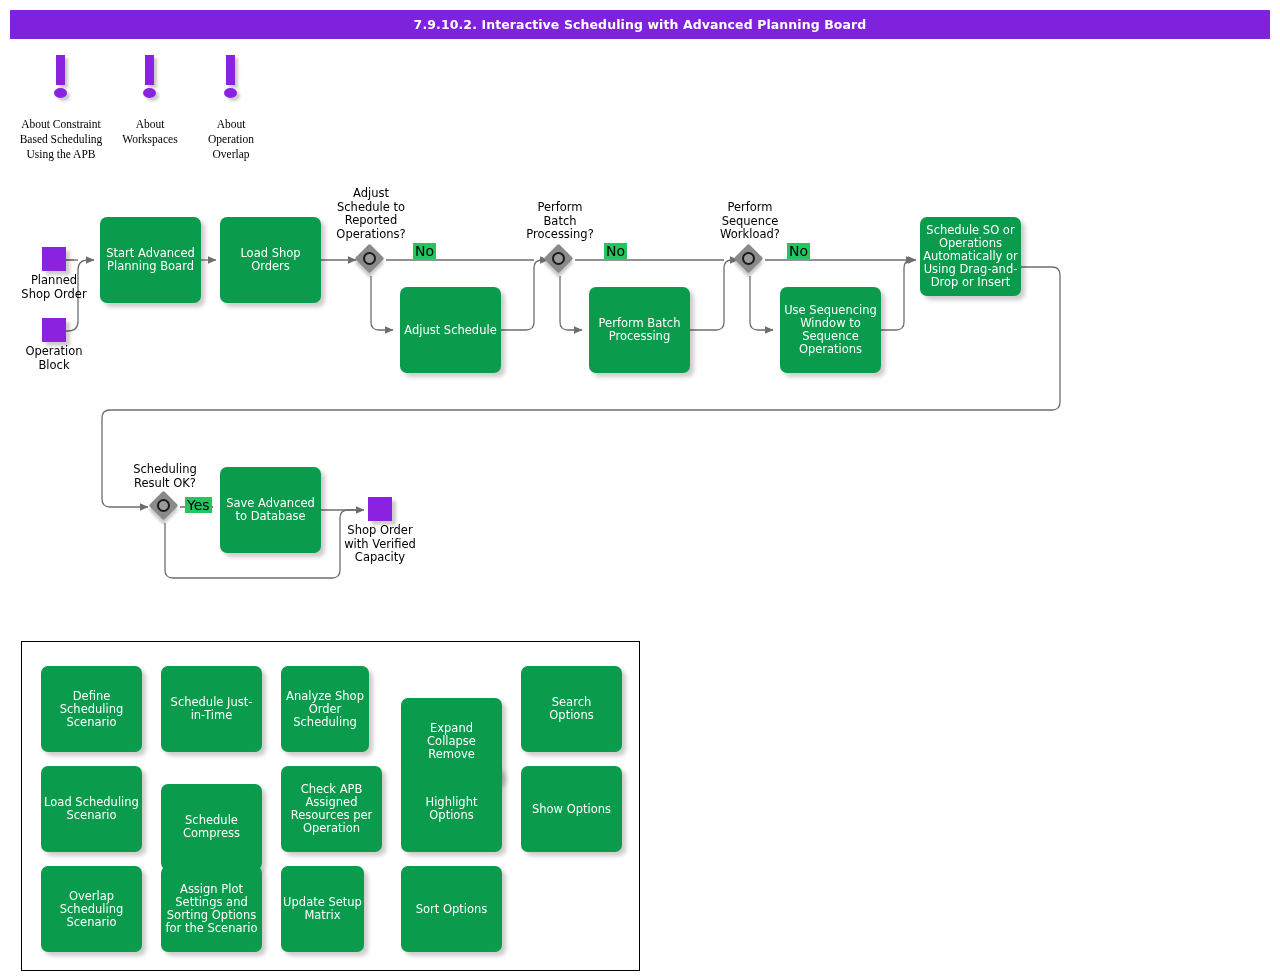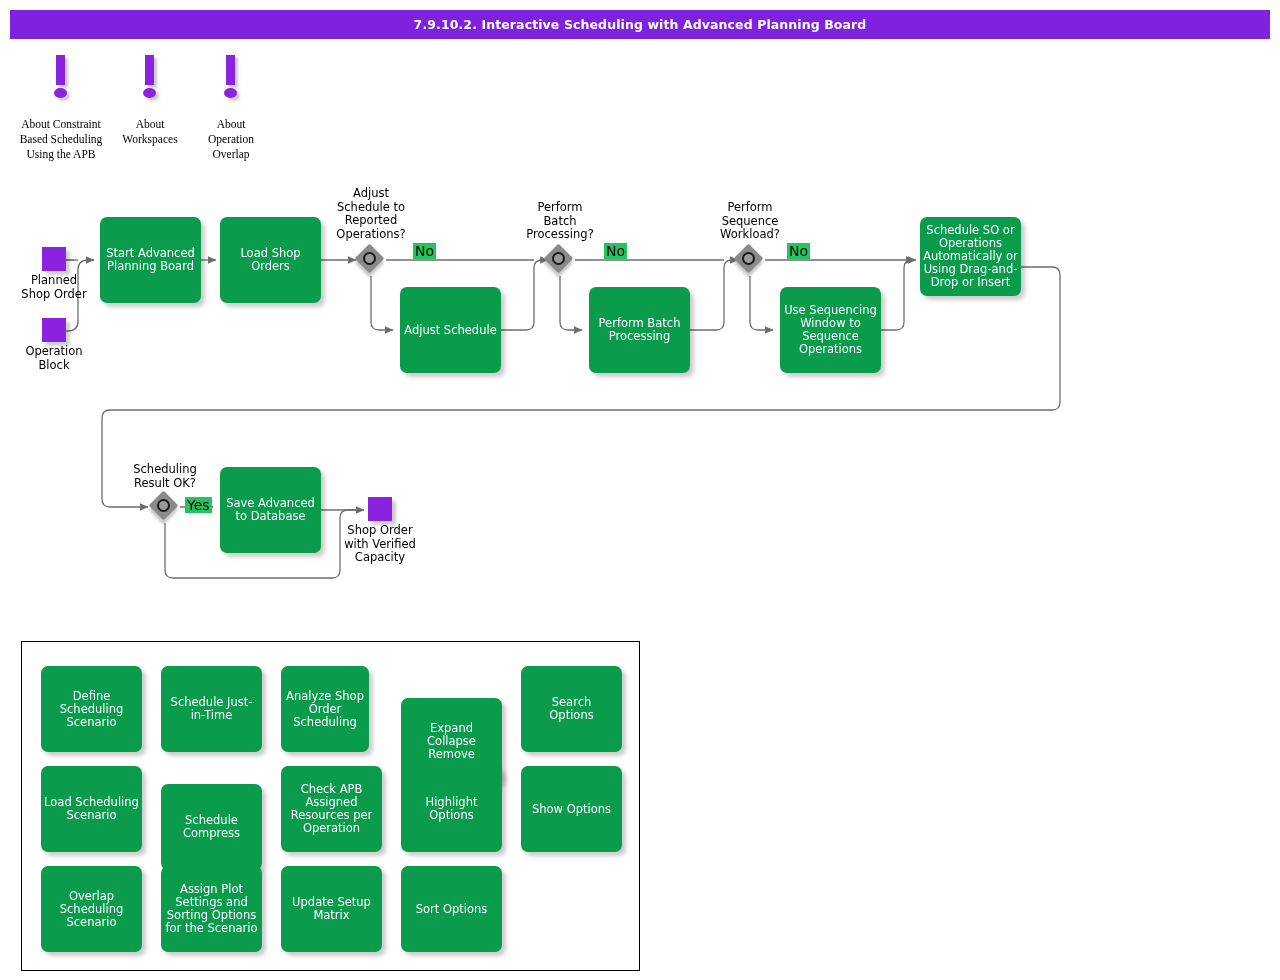--- a/index.html
+++ b/index.html
@@ -408,21 +408,21 @@
       <span>Overlap
 Scheduling
 Scenario</span>
     </div>
     <div class="node" style="left:139px; top:224px; width:101px; height:86px;">
       <span>Assign Plot
 Settings and
 Sorting Options
 for the Scenario</span>
     </div>
-    <div class="node" style="left:259px; top:224px; width:101px; height:86px;">
+    <div class="node" style="left:259px; top:224px; width:83px; height:86px;">
       <span>Update Setup
 Matrix</span>
     </div>
     <div class="node" style="left:379px; top:224px; width:101px; height:86px;">
       <span>Sort Options</span>
     </div>
   </div>
 
 </div>
 

